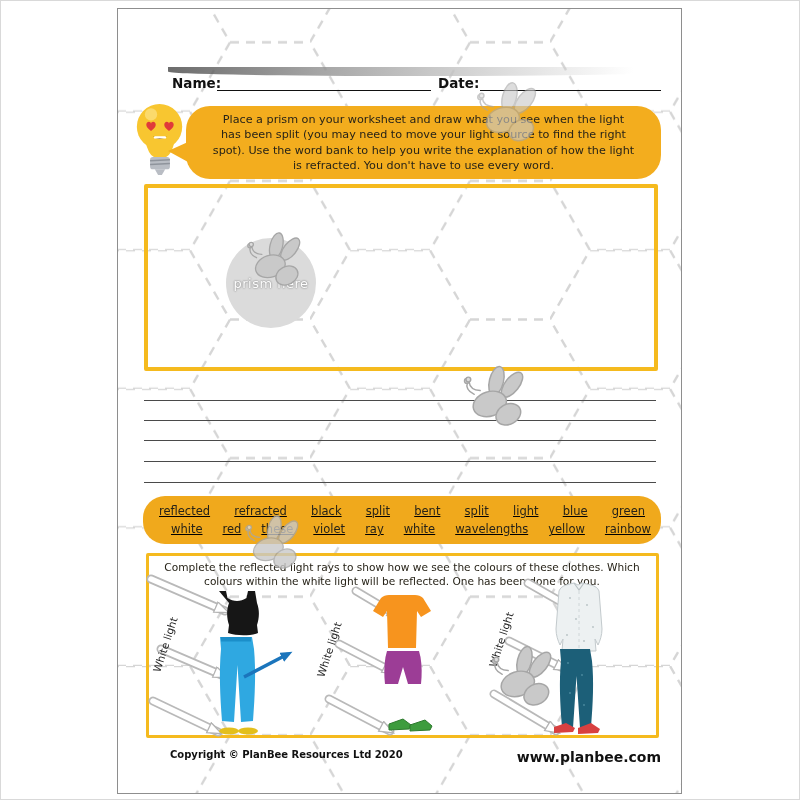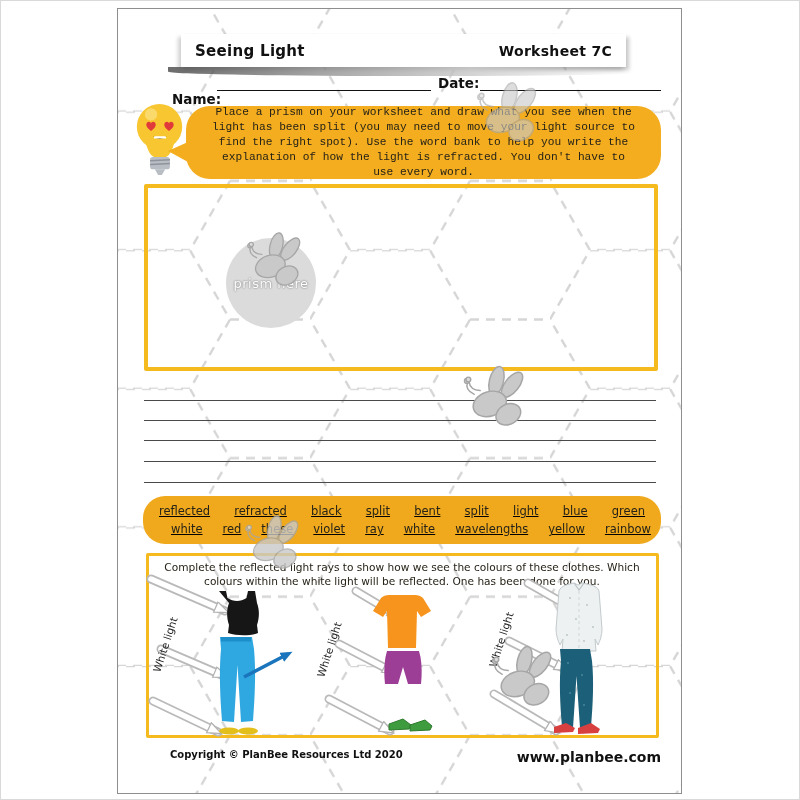--- a/index.html
+++ b/index.html
@@ -32,21 +32,21 @@
   }
   .fieldlabel{font-size:13.5px;font-weight:bold;color:#111;}
   .fieldline{border-bottom:1.6px solid #111;height:0;}
 
   
   .bubble{
     left:68px;top:97px;width:475px;height:73px;background:#F3AD1E;
     border-radius:24px;display:flex;align-items:center;justify-content:center;
     padding:4px 18px;box-sizing:border-box;
   }
-  .bubble p{margin:8px;text-align:center;font-size:11.2px;line-height:1.35;color:#272318;font-family:Liberation Mono, monospace;}
+  .bubble p{margin:8px;text-align:center;font-size:11.2px;line-height:1.35;color:#272318;}
   .bubble-tail{
     left:50px;top:133px;width:0;height:0;
     border-top:9px solid transparent;border-bottom:11px solid transparent;
     border-right:20px solid #F3AD1E;
   }
 
   
   .drawbox{
     left:26px;top:175px;width:514px;height:187px;box-sizing:border-box;
     border:4px solid #F5BA1E;border-radius:2px;background:transparent;
@@ -111,27 +111,23 @@
 
   <svg class="hexbg">
     <defs>
       <pattern id="hexpat" width="240" height="138.6" patternUnits="userSpaceOnUse" patternTransform="translate(-48,-36)">
         <path d="M0,69.3 L40,0 L120,0 L160,69.3 L120,138.6 L40,138.6 Z M160,69.3 L240,69.3" fill="none" stroke="#d6d6d6" stroke-width="2.4" stroke-dasharray="9 7"></path>
       </pattern>
     </defs>
     <rect x="0" y="0" width="100%" height="100%" fill="url(#hexpat)"></rect>
   </svg>
 
-  <div class="abs titlebox">
-    <span class="t1">Seeing Light</span>
-    <span class="t2">Worksheet 7C</span>
-  </div>
   <div class="abs swoosh"></div>
 
-  <div class="abs fieldlabel" style="left:54px;top:66px;margin-top:16px;">Name:</div>
+  <div class="abs fieldlabel" style="left:54px;top:66px;">Name:</div>
   <div class="abs fieldline" style="left:99px;top:81px;width:214px;"></div>
   <div class="abs fieldlabel" style="left:320px;top:66px;text-align:center;">Date:</div>
   <div class="abs fieldline" style="left:362px;top:81px;width:181px;"></div>
 
   <svg class="abs bulb" viewBox="0 0 55 80">
     <circle cx="27" cy="27" r="24" fill="#F8C630"></circle>
     <path d="M12,42 q3,14 9,17 h13 q6,-3 9,-17 Z" fill="#F8C630"></path>
     <circle cx="18" cy="14" r="6.5" fill="#FBDA6C"></circle>
     <path d="M13,25 c0,-4 5,-4 5,-1 c0,-3 5,-3 5,1 q0,3 -5,6.5 q-5,-3.5 -5,-6.5 Z" fill="#E03A3A"></path>
     <path d="M32,25 c0,-4 5,-4 5,-1 c0,-3 5,-3 5,1 q0,3 -5,6.5 q-5,-3.5 -5,-6.5 Z" fill="#E03A3A"></path>

